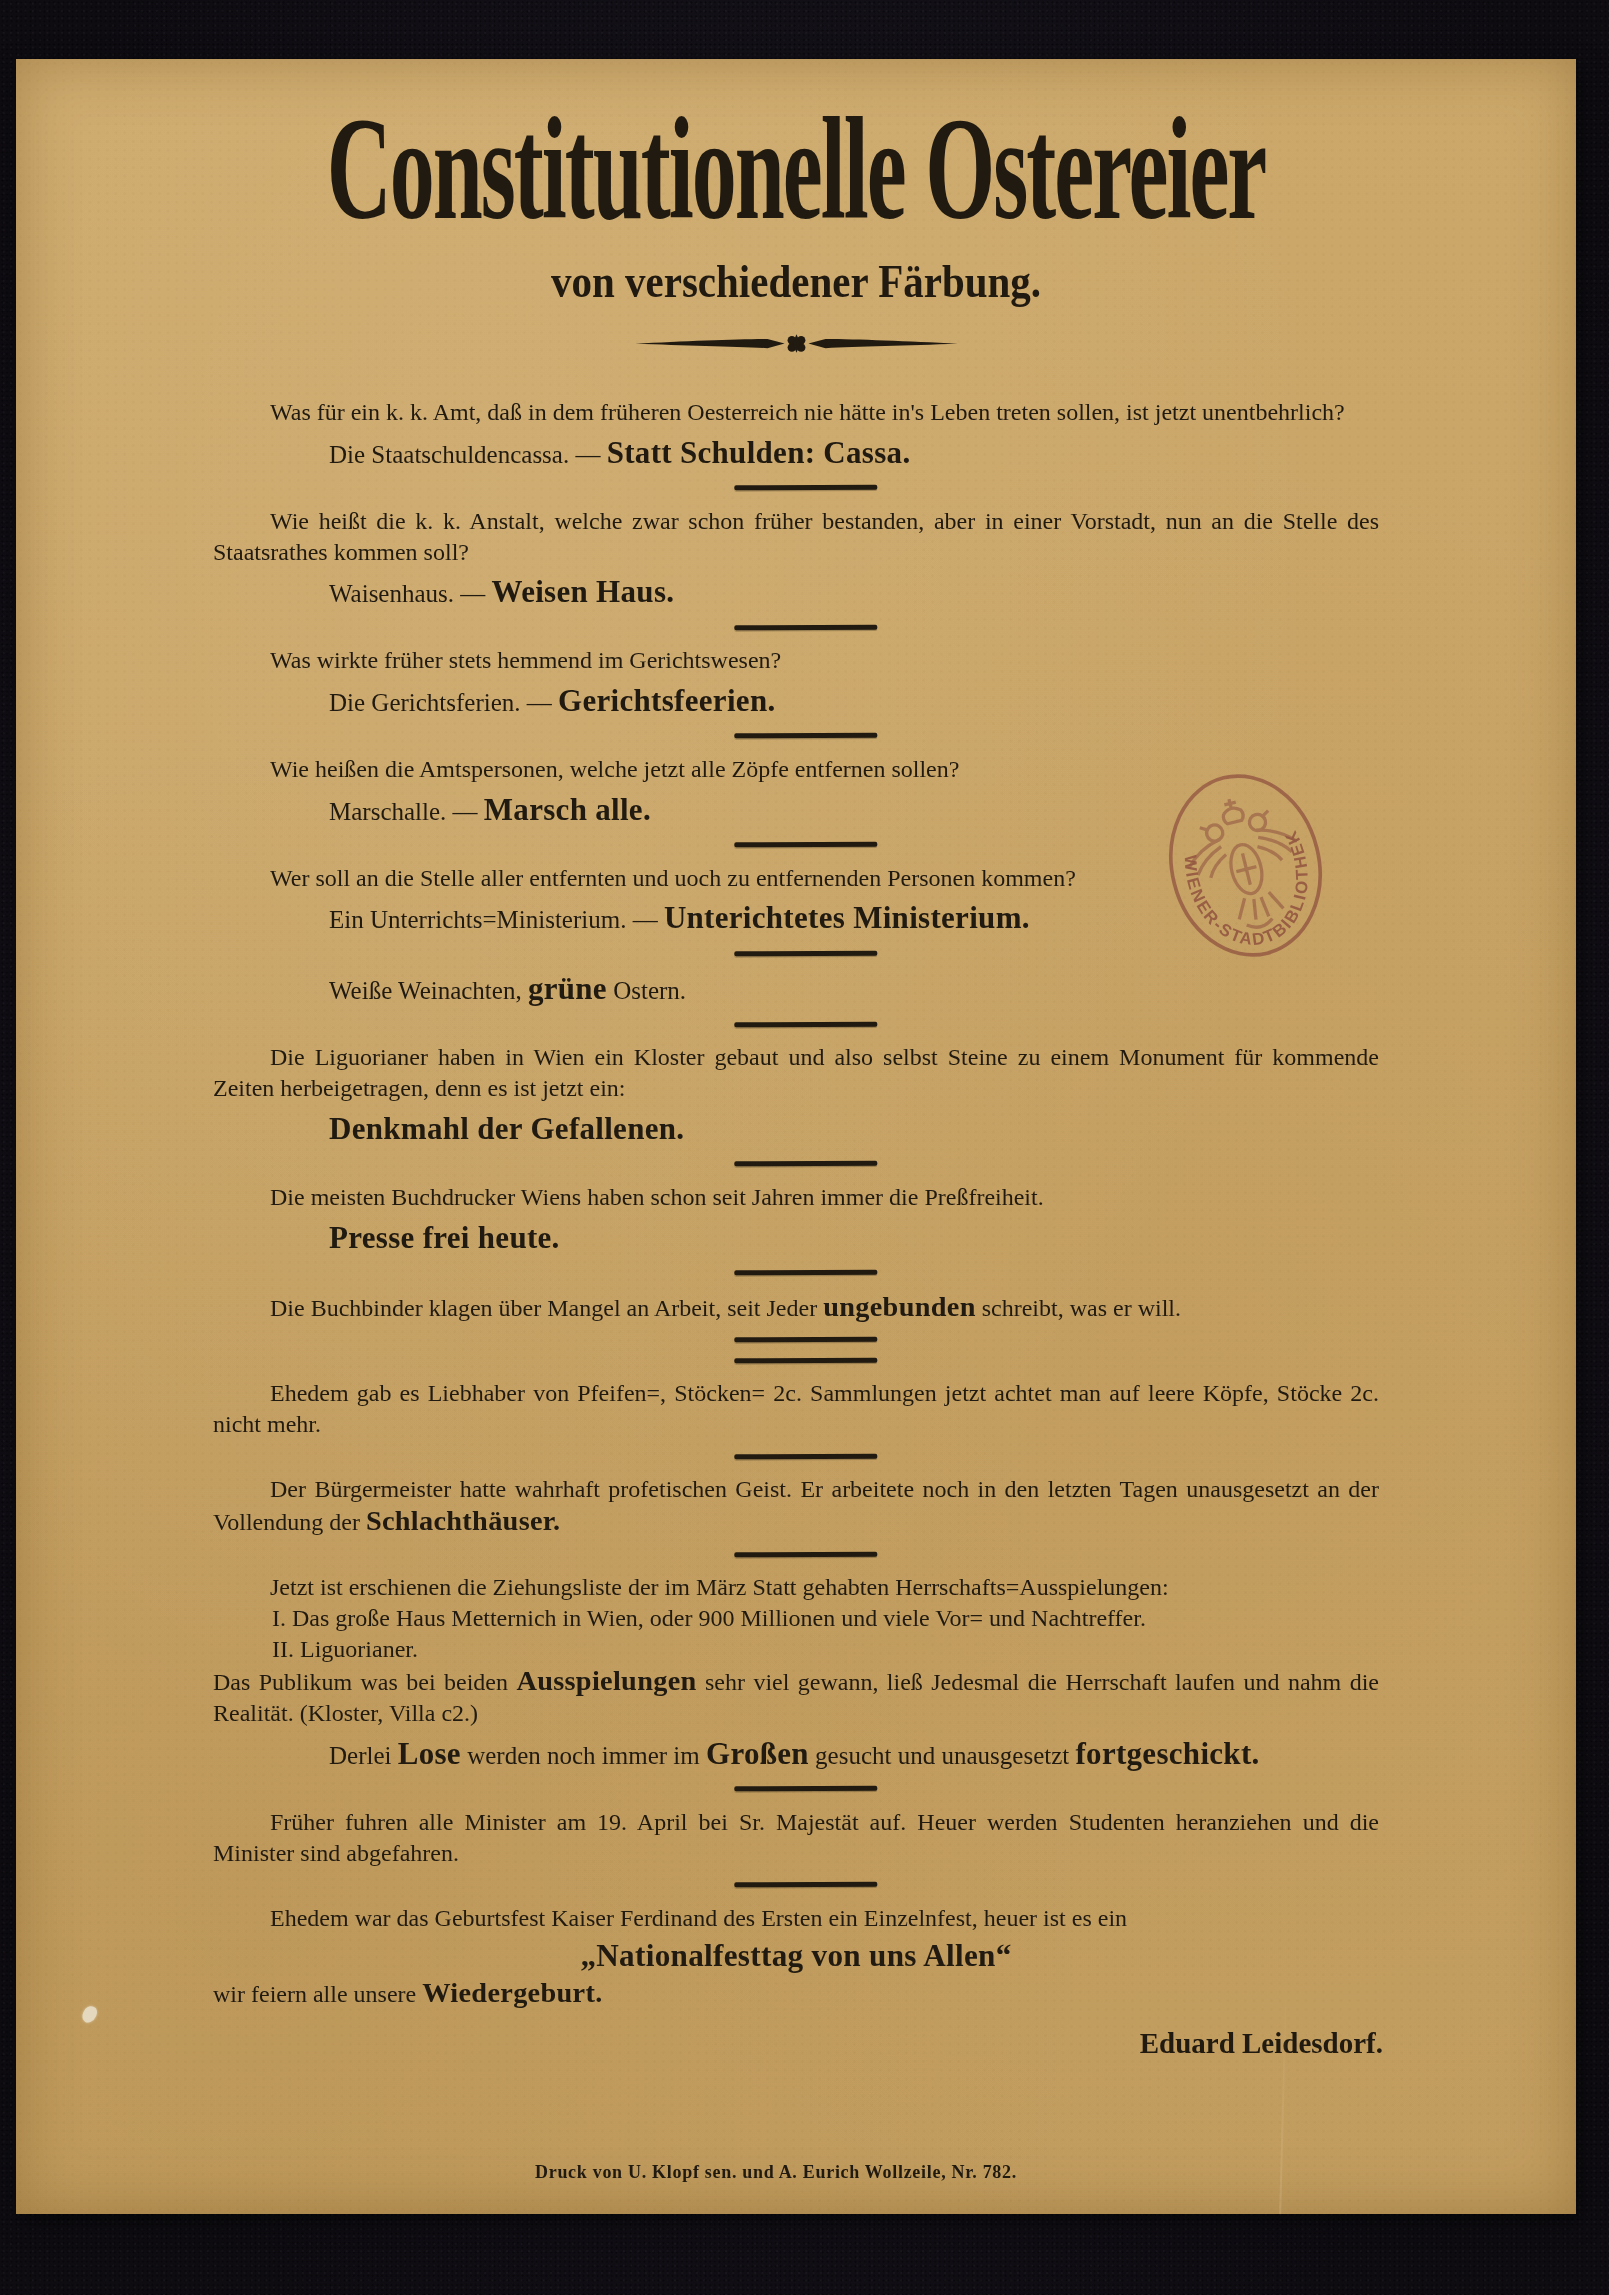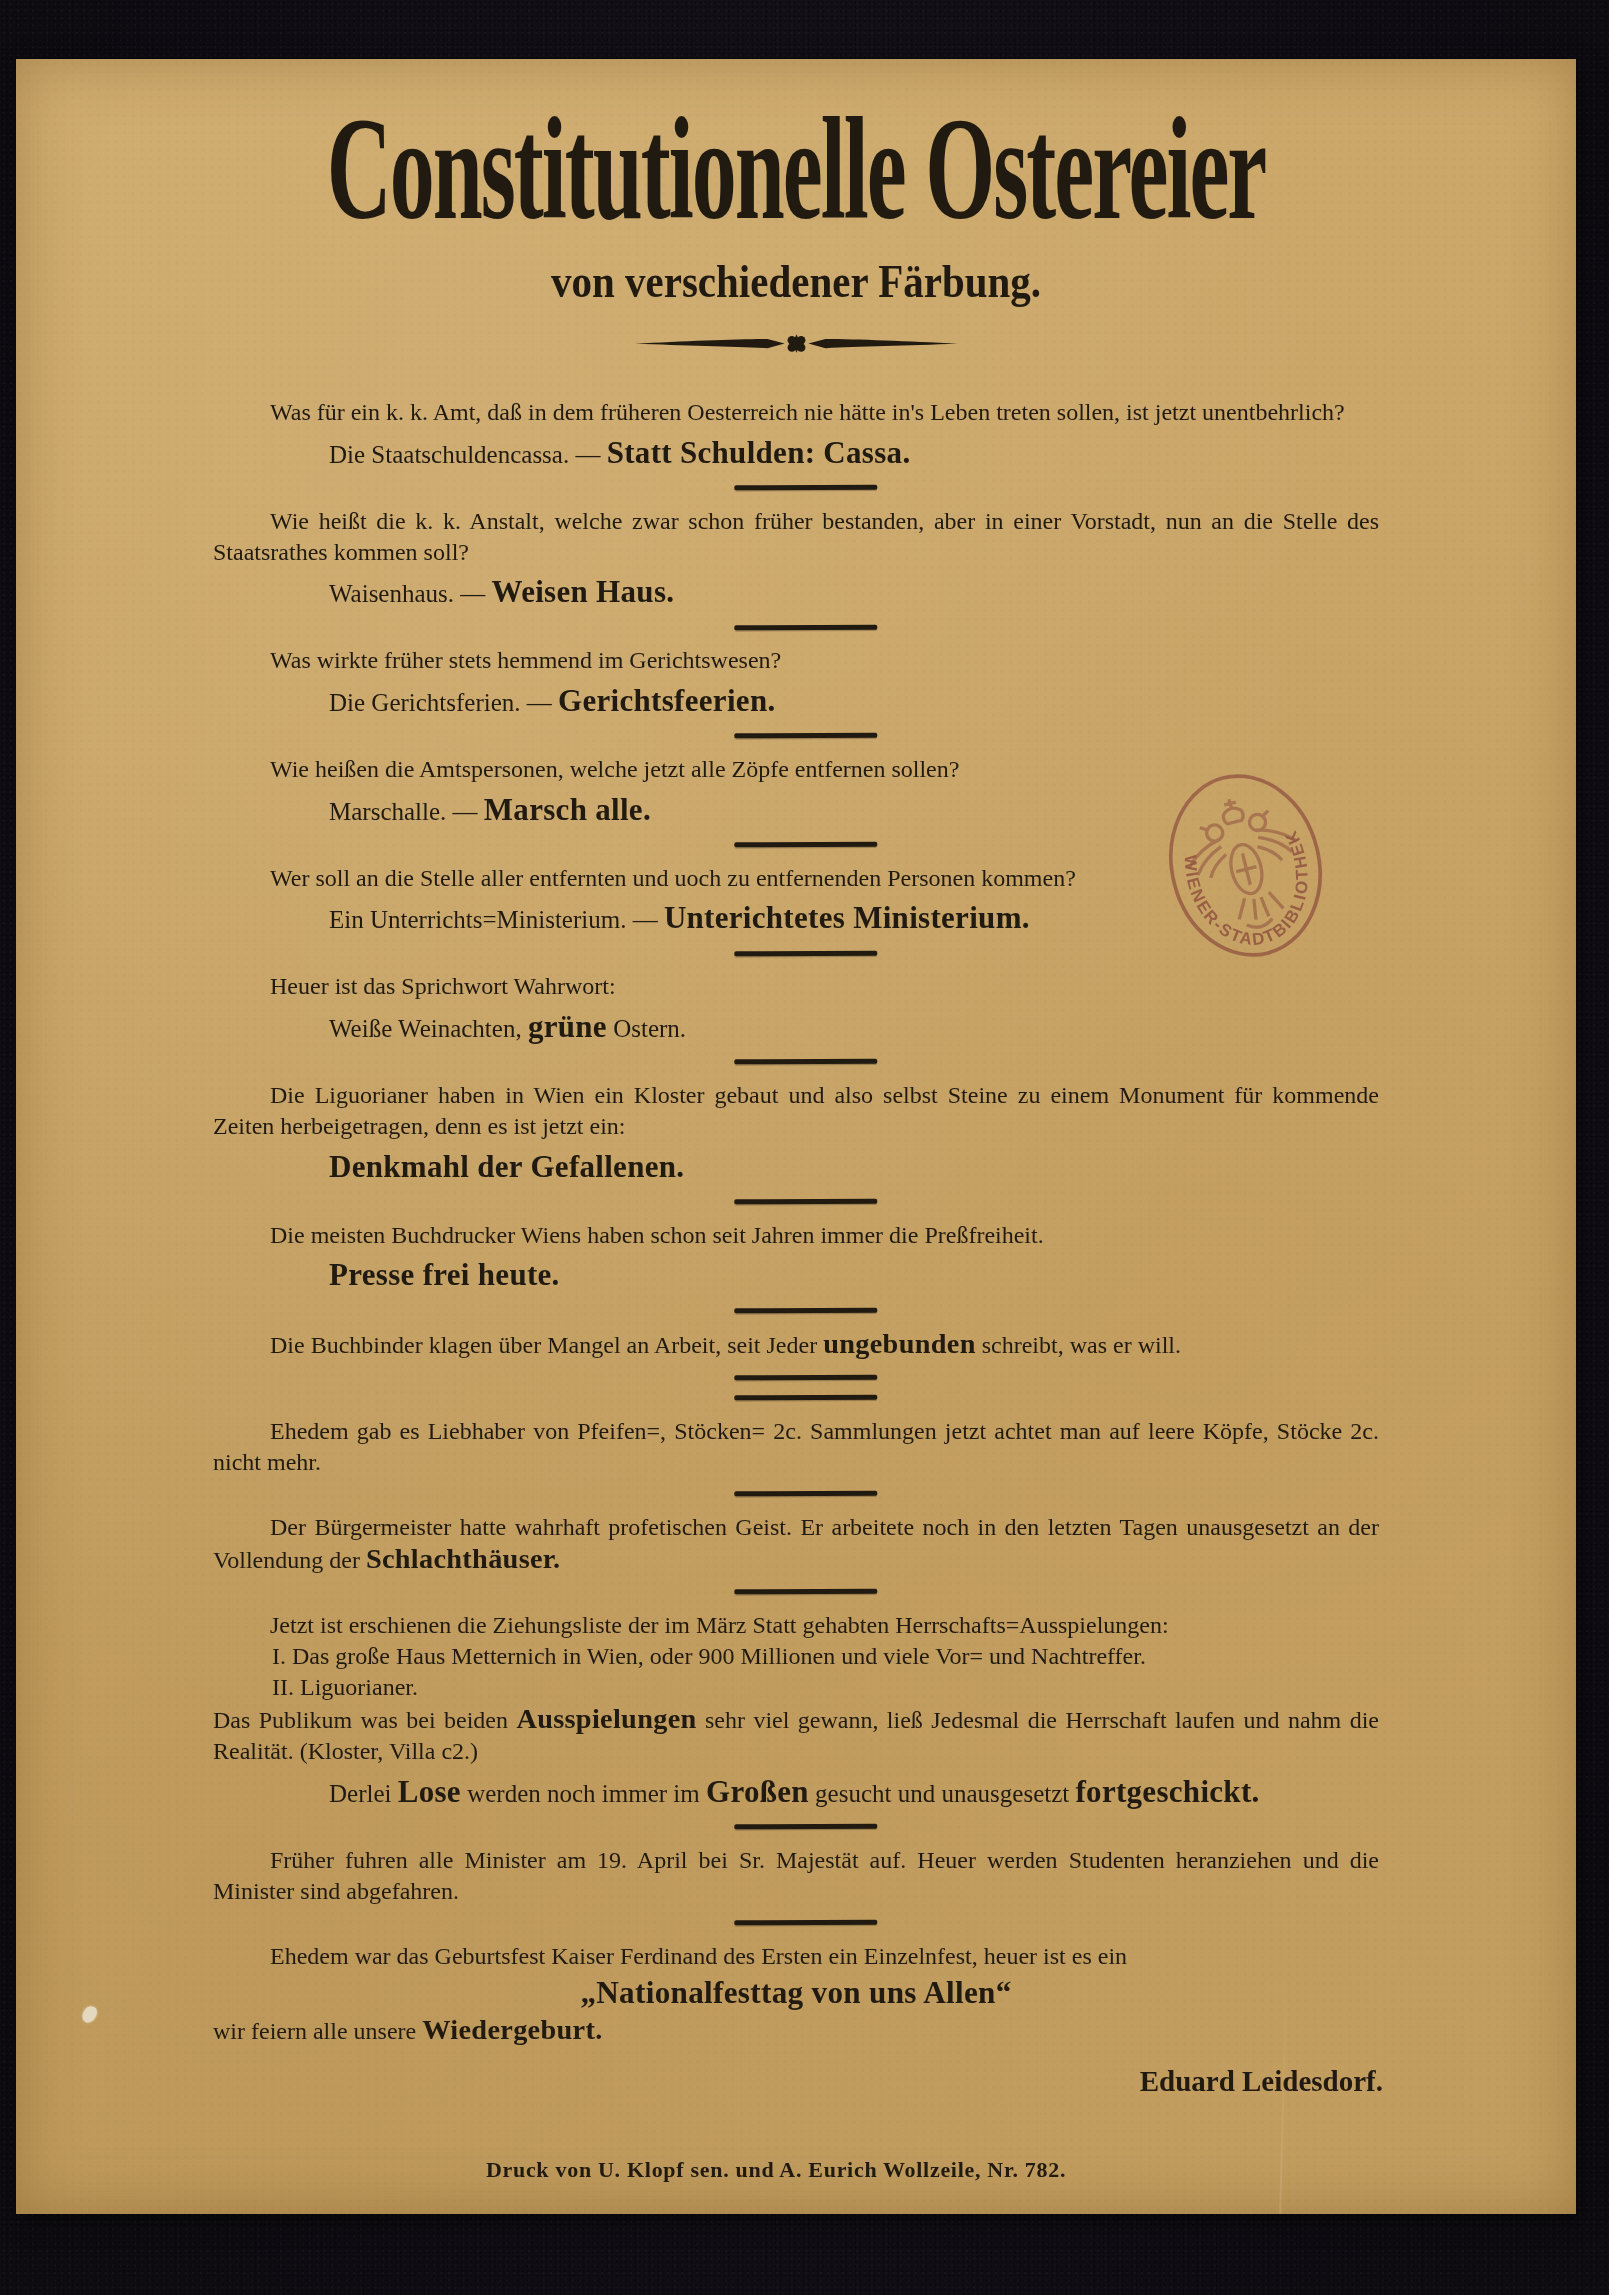--- a/index.html
+++ b/index.html
@@ -67,21 +67,21 @@
     background:var(--ink); border-radius:2px;
     transform:translateX(9.3px) rotate(-.3deg);
     box-shadow:0 1.3px 0 rgba(33,26,16,.25);
   }
   .signature{
     margin:17.3px 0 0 0; text-align:right; padding-right:193px;
     font-size:29px; font-weight:bold;
   }
   .imprint{
     position:absolute; left:0; right:40px; bottom:31px;
-    text-align:center; font-size:22px; font-weight:bold;
+    text-align:center; font-size:18px; font-weight:bold;
     letter-spacing:0.7px;
   }
   .stamp{
     position:absolute; left:1133px; top:700px;
     opacity:.82; mix-blend-mode:multiply;
     transform:rotate(-14deg);
   }
   .speck{
     position:absolute; left:67px; top:1947px; width:13.3px; height:17.3px;
     background:#e9e0c9; border-radius:50% 40% 55% 45%; opacity:.9;
@@ -134,21 +134,20 @@
         <div class="line q"><span>Wie heißen die Amtspersonen, welche jetzt alle Zöpfe entfernen sollen?</span></div>
         <div class="line ans"><span>Marschalle. — </span><span class="b">Marsch alle.</span></div>
       </div>
       <div class="rule"></div>
       <div class="section">
         <div class="line q"><span>Wer soll an die Stelle aller entfernten und uoch zu entfernenden Personen kommen?</span></div>
         <div class="line ans"><span>Ein Unterrichts=Ministerium. — </span><span class="b">Unterichtetes Ministerium.</span></div>
       </div>
       <div class="rule"></div>
       <div class="section">
-        <div class="line q"><span>Heuer ist das Sprichwort Wahrwort:</span></div>
         <div class="line ans"><span>Weiße Weinachten, </span><span class="b">grüne</span><span> Ostern.</span></div>
       </div>
       <div class="rule"></div>
       <div class="section">
         <div class="line q"><span>Die Liguorianer haben in Wien ein Kloster gebaut und also selbst Steine zu einem Monument für kommende Zeiten herbeigetragen, denn es ist jetzt ein:</span></div>
         <div class="line ans"><span class="b">Denkmahl der Gefallenen.</span></div>
       </div>
       <div class="rule"></div>
       <div class="section">
         <div class="line q"><span>Die meisten Buchdrucker Wiens haben schon seit Jahren immer die Preßfreiheit.</span></div>

